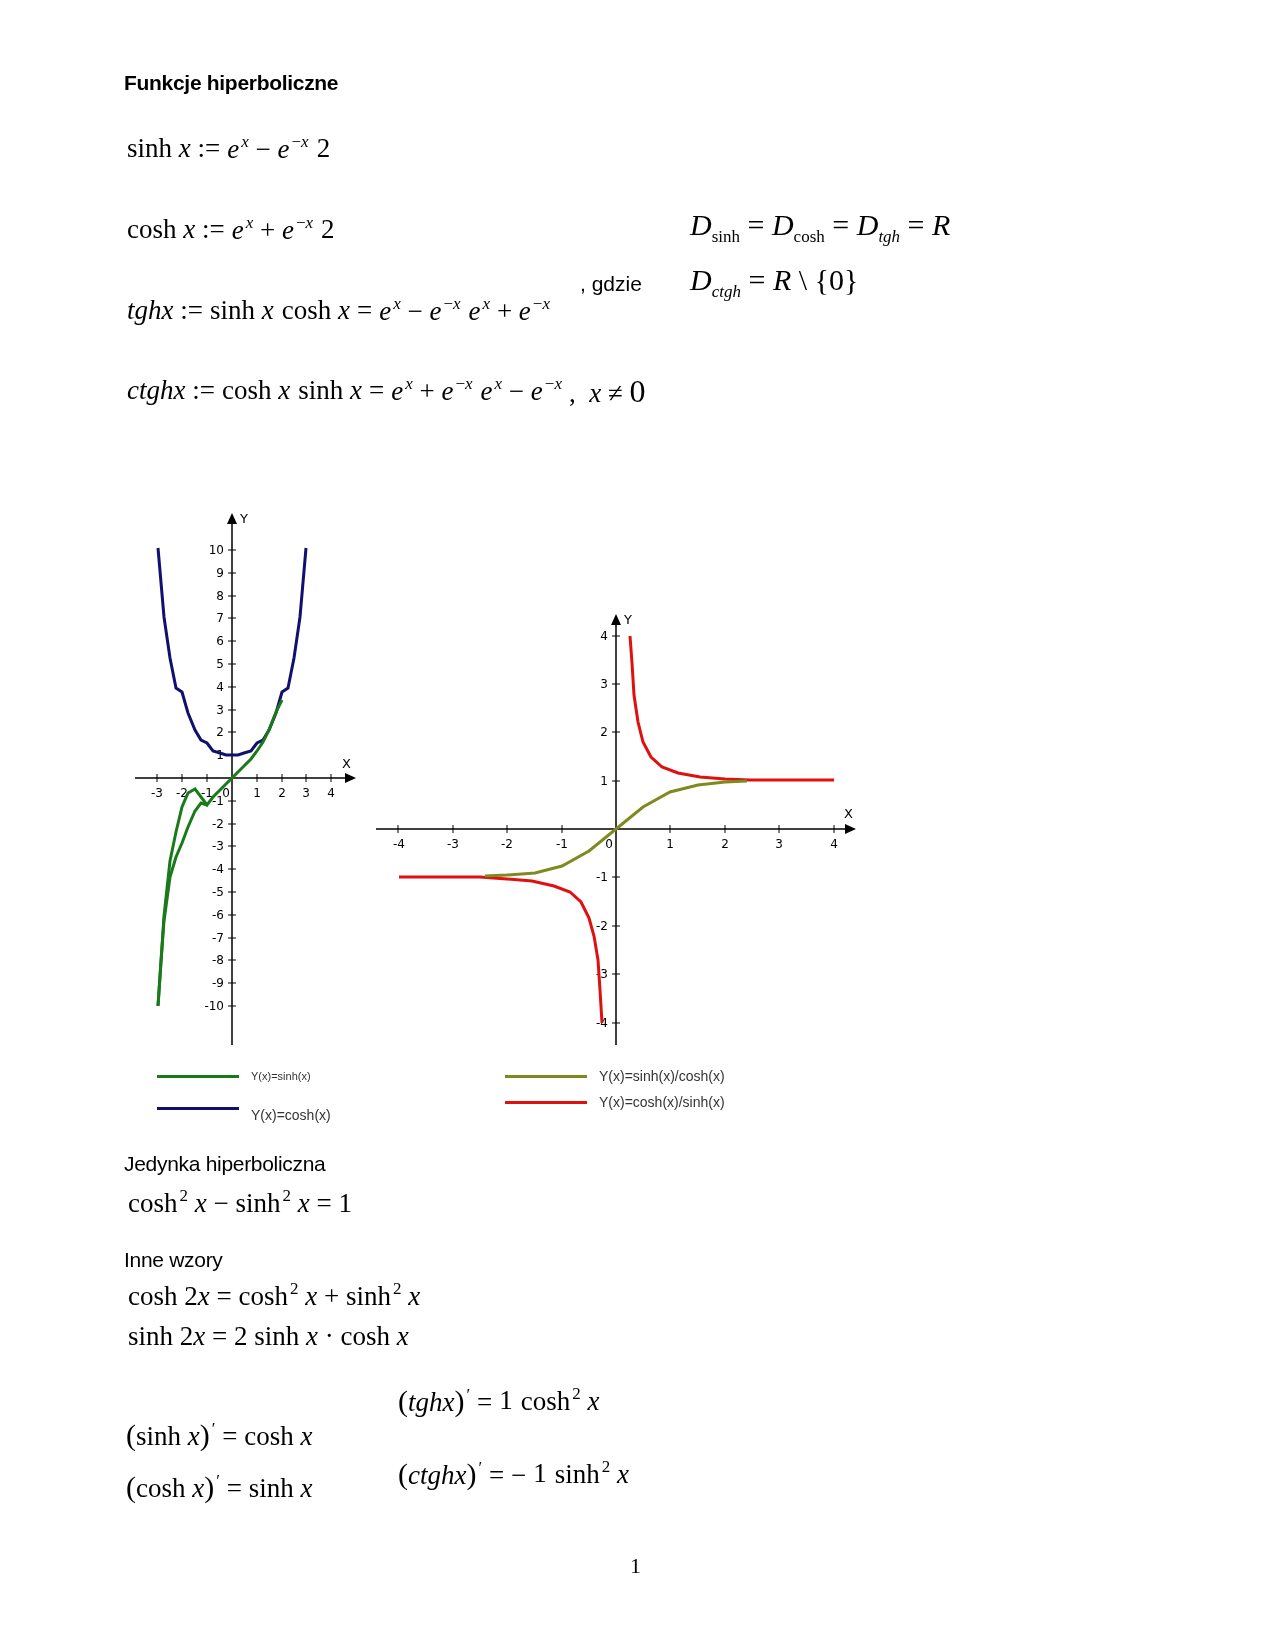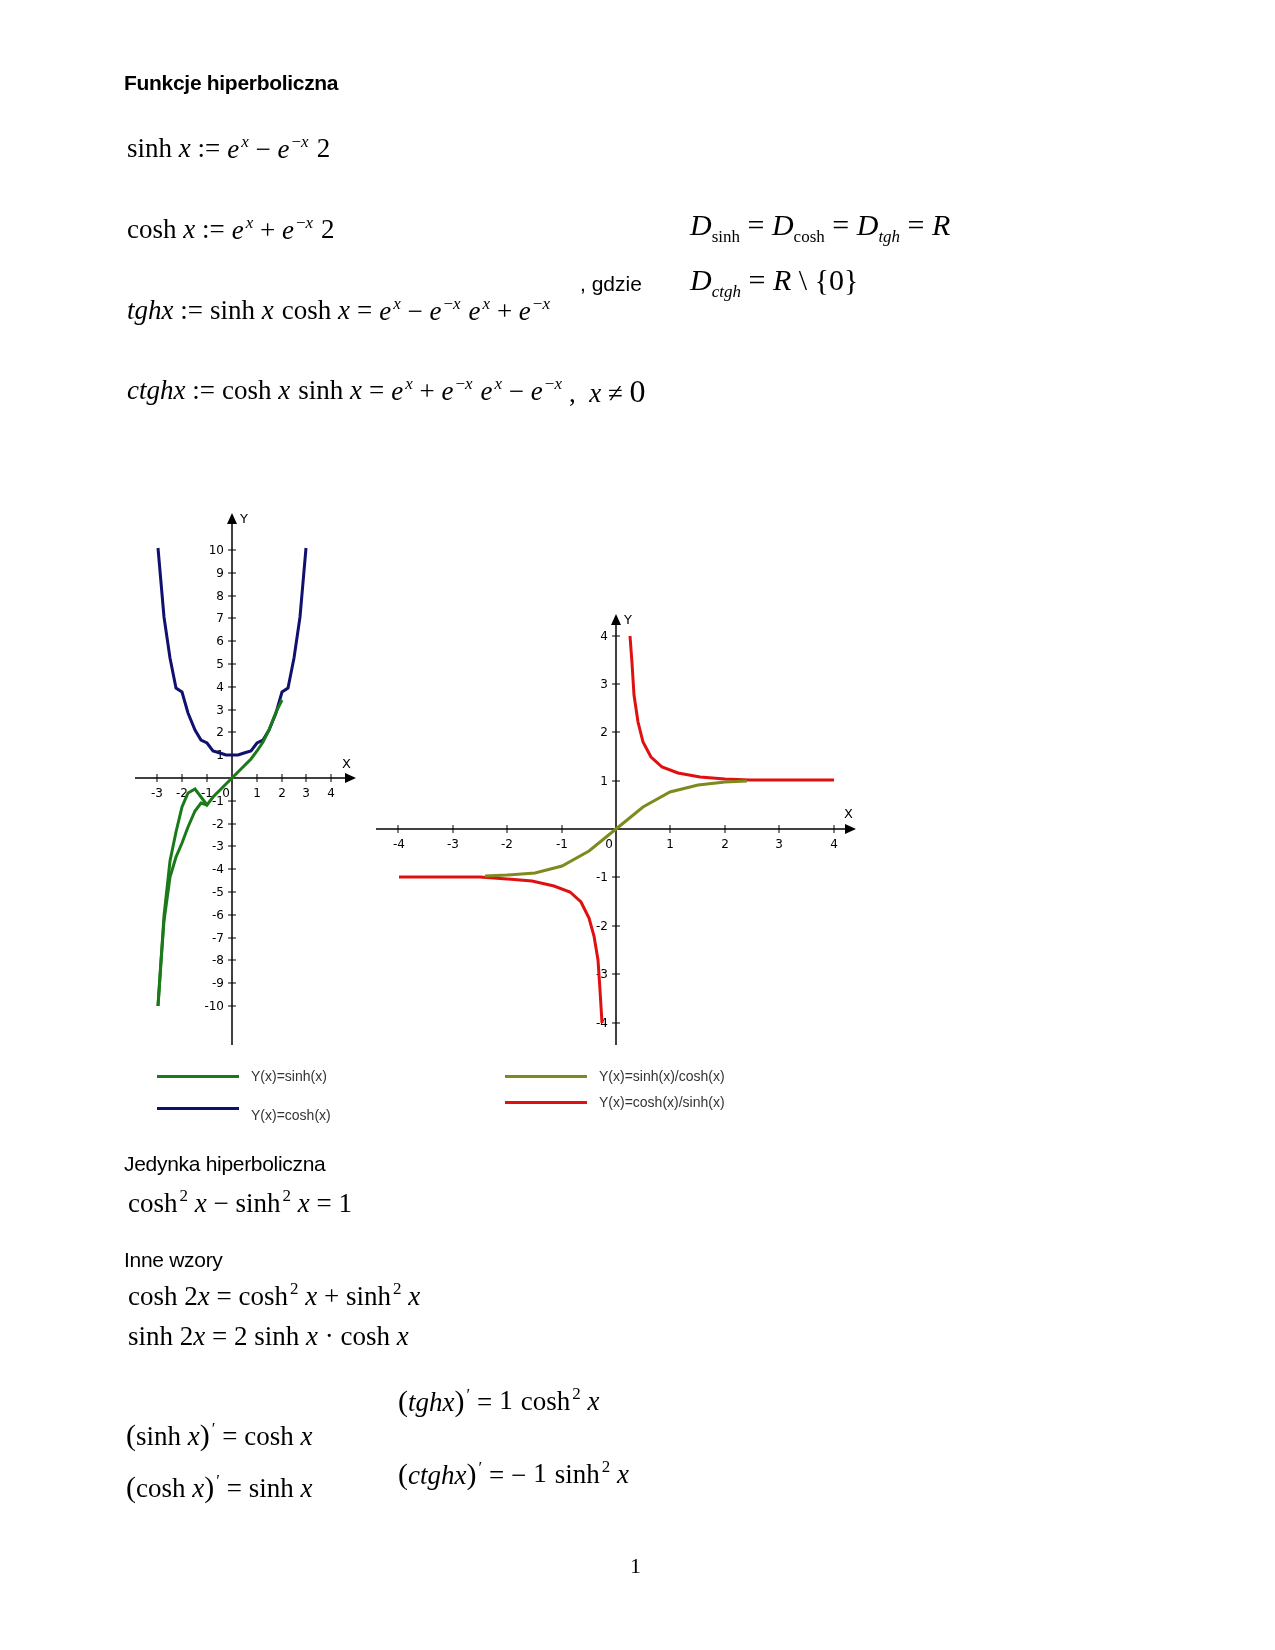--- a/index.html
+++ b/index.html
@@ -15,21 +15,21 @@
   .frac .num, .frac .den { padding:0 4px; line-height:1.15; }
   .frac .bar { align-self:stretch; border-top:1.6px solid #000; }
   sup.s { font-size:17px; vertical-align:11px; margin-left:2px; }
   sub.s { font-size:17px; vertical-align:-7px; }
   .lp { font-size:30px; }
   svg text { font-family:"DejaVu Sans", "Liberation Sans", sans-serif; }
 </style>
 </head>
 <body>
 
-<div class="abs sans title" style="left:124px; top:71px;">Funkcje hiperboliczna</div>
+<div class="abs sans title" style="left:124px; top:71px;">Funkcje hiperboliczne</div>
 
 <div class="abs math" style="left:127px; top:132px;">
   <span style="vertical-align:middle">sinh <i>x</i> :=</span><span class="frac">
       <span class="num"><i>e</i><sup class="s"><i>x</i></sup> − <i>e</i><sup class="s">−<i>x</i></sup></span>
       <span class="bar"></span>
       <span class="den">2</span>
     </span>
 </div>
 
 <div class="abs math" style="left:127px; top:213px;">
@@ -198,21 +198,21 @@
   <polyline fill="none" stroke="#e01010" stroke-width="3" points="630,636 632,663 634,695 638,722 643,742 651,757 662,767 678,773 700,777 725,779 750,780 834,780"></polyline>
 
   <polyline fill="none" stroke="#e01010" stroke-width="3" points="399,877 480,877 507,879 532,881 554,886 570,892 581,902 589,918 594,936 598,960 600,990 602,1023"></polyline>
 
   <polyline fill="none" stroke="#7f8a1e" stroke-width="3" points="485,876 507,875 535,873 562,866 589,851 616,829 643,807 670,792 698,785 725,782 747,781"></polyline>
 </svg>
 
 <div class="abs" style="left:157px; top:1063px;">
   <div style="display:flex; align-items:center; height:26px;">
     <span style="display:inline-block; width:82px; height:3px; background:#1a7a1a;"></span>
-    <span class="sans" style="margin-left:12px; font-size:14px; color:#333;">Y(x)=sinh(x)</span>
+    <span class="sans" style="margin-left:12px; font-size:11px; color:#333;">Y(x)=sinh(x)</span>
   </div>
   <div style="display:flex; align-items:flex-start; height:26px;margin-top:18px;">
     <span style="display:inline-block; width:82px; height:3px; background:#10106e;"></span>
     <span class="sans" style="margin-left:12px; font-size:14px; color:#333;">Y(x)=cosh(x)</span>
   </div>
 </div>
 <div class="abs" style="left:505px; top:1063px;">
   <div style="display:flex; align-items:center; height:26px;">
     <span style="display:inline-block; width:82px; height:3px; background:#7f8a1e;"></span>
     <span class="sans" style="margin-left:12px; font-size:14px; color:#333;">Y(x)=sinh(x)/cosh(x)</span>

